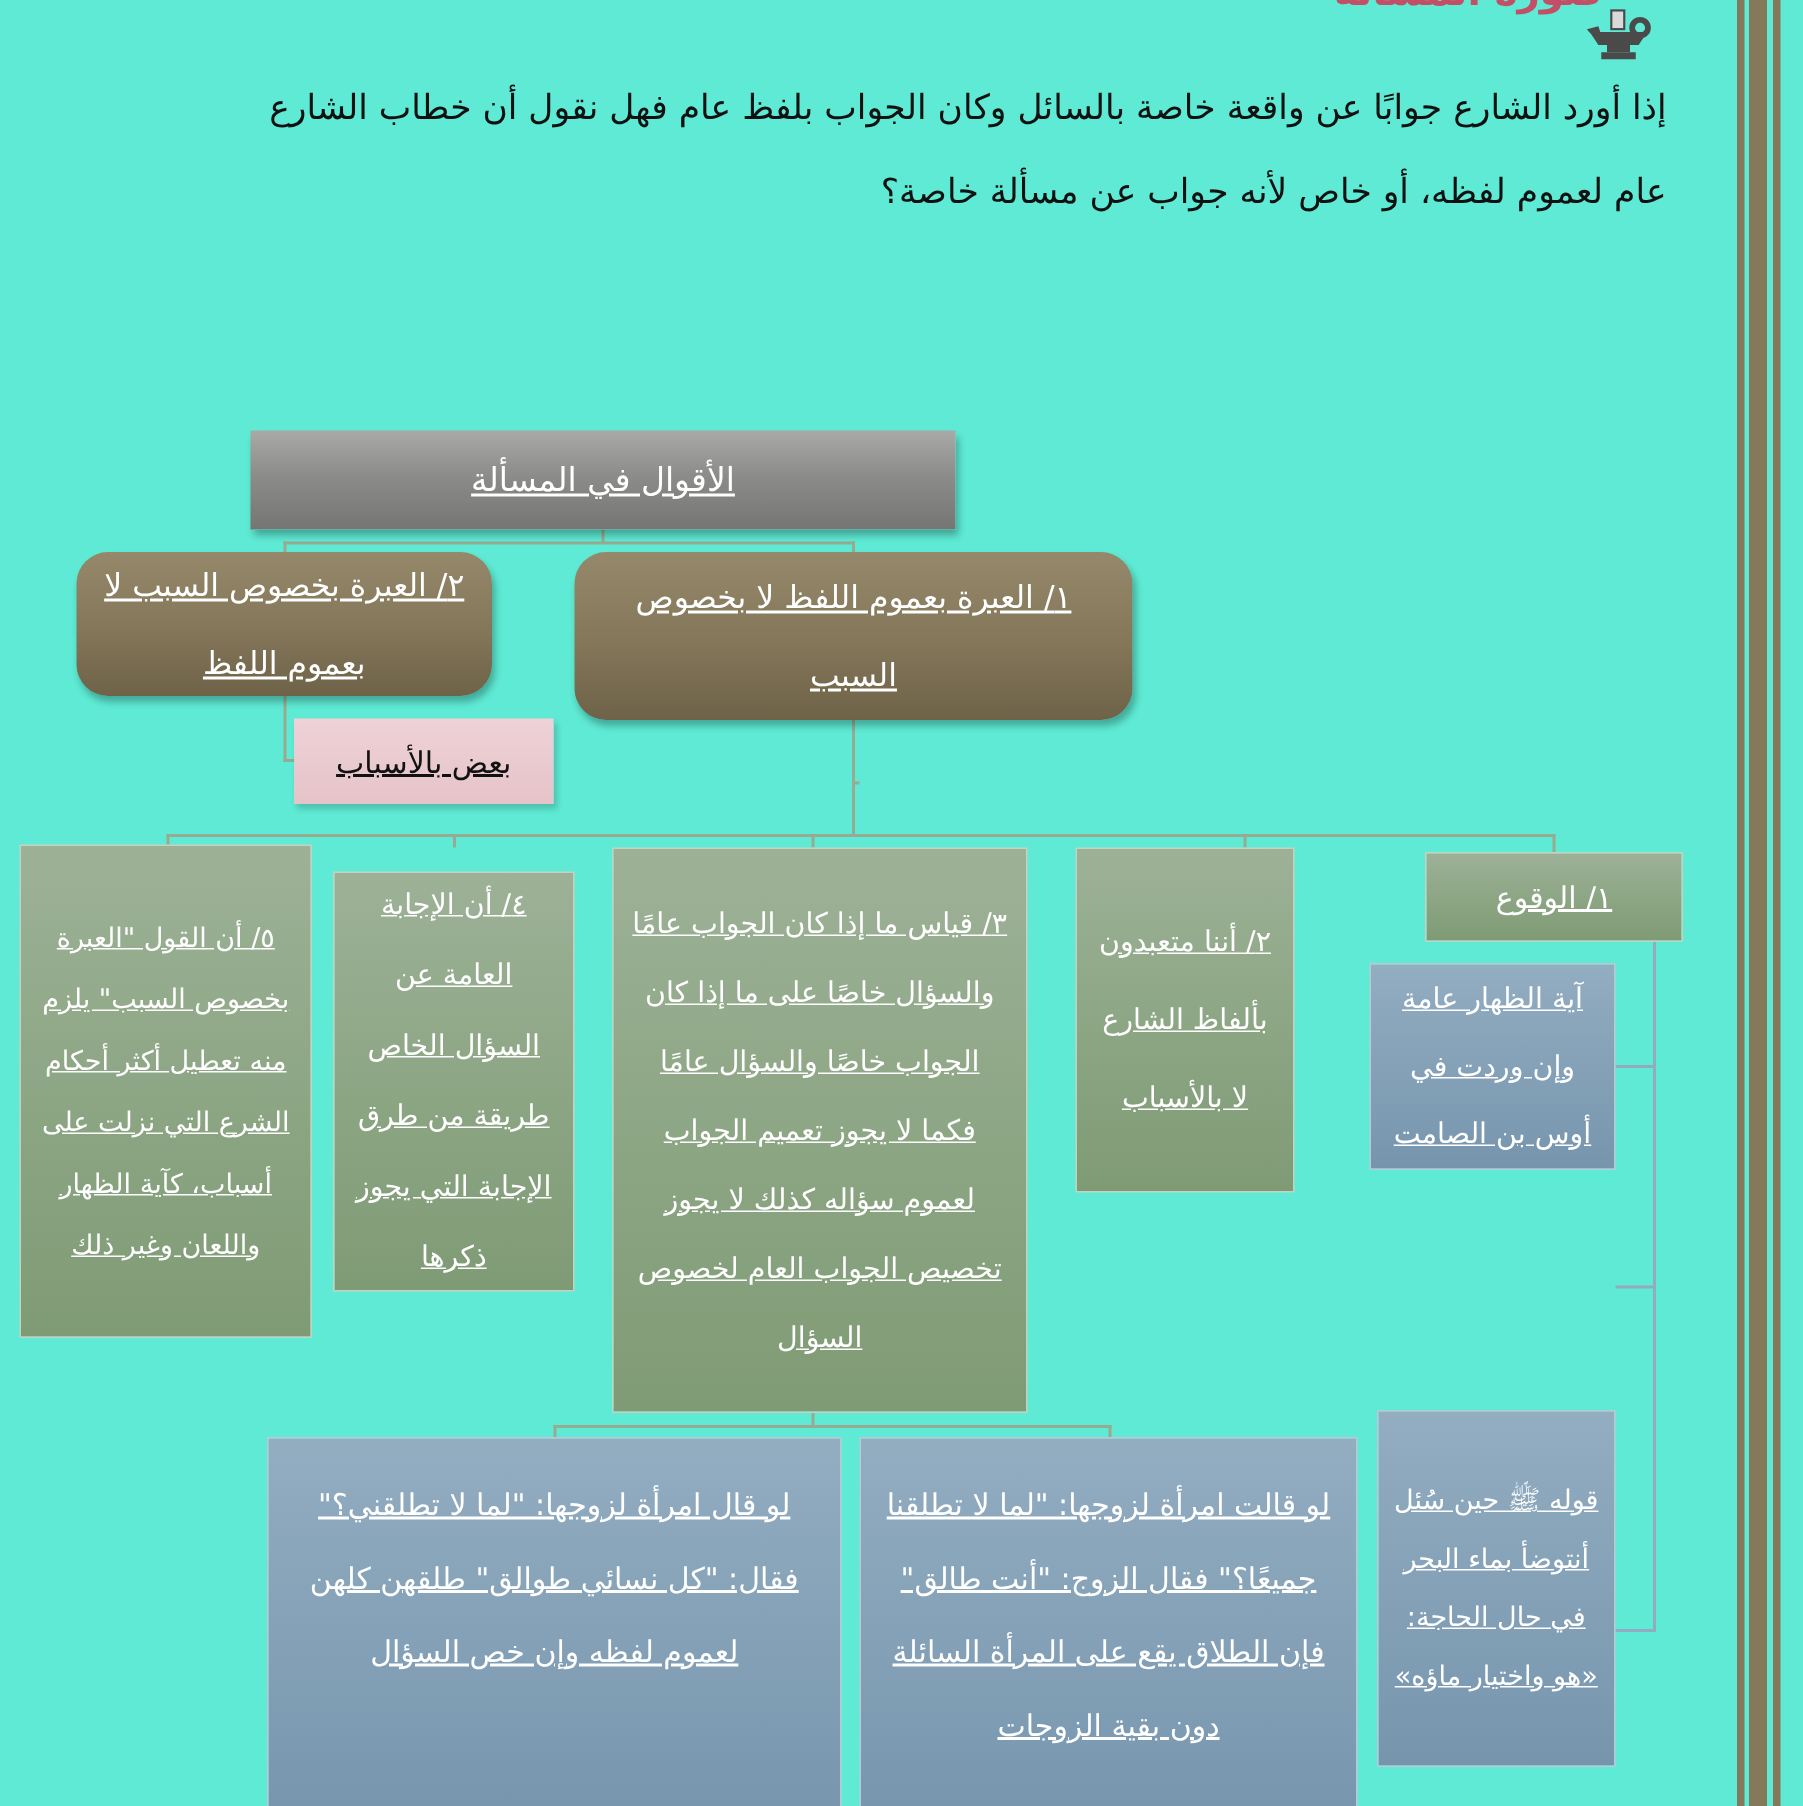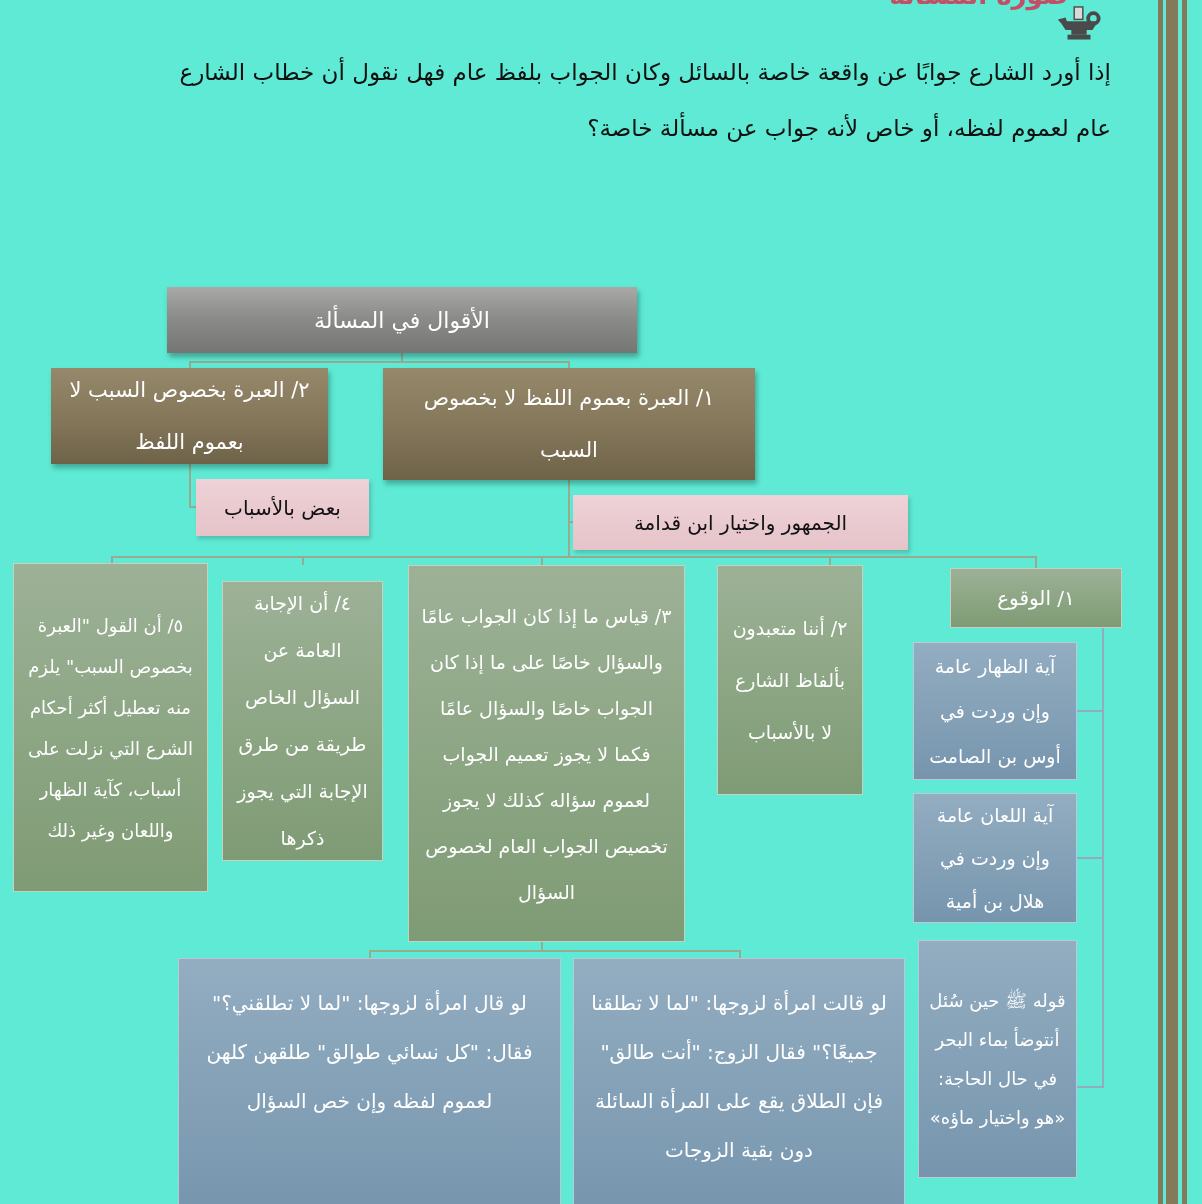--- a/index.html
+++ b/index.html
@@ -16,28 +16,28 @@
   .section-title{position:absolute;top:-20px;left:948px;width:120px;color:#c24f66;
     font-size:26px;font-weight:bold;text-align:center;white-space:nowrap;}
 
   .lamp{position:absolute;left:1056px;top:4px;width:46px;height:50px;}
 
   .question{position:absolute;top:44px;left:95px;width:1016px;color:#111111;
     font-size:23px;line-height:56px;text-align:right;direction:rtl;}
 
   .node{position:absolute;box-sizing:border-box;display:flex;flex-direction:column;
     justify-content:center;text-align:center;direction:rtl;
-    color:#ffffff;padding:6px 10px;}
+    color:#ffffff;padding:6px 10px;text-decoration:underline;}
   .node.toptext{justify-content:flex-start;}
 
   .gray{background:linear-gradient(180deg,#a9a9a7 0%,#8c8c8a 45%,#757573 100%);
     box-shadow:2px 4px 5px rgba(0,0,0,0.3);font-size:22px;}
   .brown{background:linear-gradient(180deg,#95886b 0%,#837659 55%,#6f male 100%);
     background:linear-gradient(180deg,#95886b 0%,#837659 55%,#6e6248 100%);
-    box-shadow:2px 4px 5px rgba(0,0,0,0.28);font-size:21px;line-height:52px;}
+    box-shadow:2px 4px 5px rgba(0,0,0,0.28);font-size:21px;line-height:52px;border-radius:21px;}
   .pink{background:linear-gradient(180deg,#eed2d7 0%,#e5c3c9 100%);color:#111111;
     box-shadow:2px 3px 4px rgba(0,0,0,0.18);font-size:20px;}
   .green{background:linear-gradient(180deg,#9db197 0%,#8aa481 60%,#7f9b75 100%);
     border:1px solid #c6d2c0;font-size:19px;}
   .blue{background:linear-gradient(180deg,#93adc1 0%,#83a0b6 55%,#7695ad 100%);
     border:1px solid #b9c9d6;font-size:19px;}
 
   .cline{position:absolute;background:#96ab90;}
   .bline{position:absolute;background:#93abc0;}
 
@@ -102,23 +102,20 @@
   </div>
 
   <div class="node brown" style="left:51px;top:368px;width:277px;height:96px;">
     <span>٢/ العبرة بخصوص السبب لا بعموم اللفظ</span>
   </div>
 
   <div class="node pink" style="left:196px;top:479px;width:173px;height:57px;">
     <span>بعض بالأسباب</span>
   </div>
 
-  <div class="node pink" style="left:573px;top:495px;width:335px;height:55px;">
-    <span>الجمهور واختيار ابن قدامة</span>
-  </div>
 
   <div class="node green" style="left:950px;top:568px;width:172px;height:60px;font-size:20px;">
     <span>١/ الوقوع</span>
   </div>
 
   <div class="node green" style="left:717px;top:565px;width:146px;height:230px;line-height:52px;">
     <span>٢/ أننا متعبدون بألفاظ الشارع لا بالأسباب</span>
   </div>
 
   <div class="node green" style="left:408px;top:565px;width:277px;height:377px;line-height:46px;">
@@ -130,23 +127,20 @@
   </div>
 
   <div class="node green" style="left:13px;top:563px;width:195px;height:329px;line-height:41px;font-size:18px;">
     <span>٥/ أن القول "العبرة بخصوص السبب" يلزم منه تعطيل أكثر أحكام الشرع التي نزلت على أسباب، كآية الظهار واللعان وغير ذلك</span>
   </div>
 
   <div class="node blue" style="left:913px;top:642px;width:164px;height:138px;line-height:45px;">
     <span>آية الظهار عامة وإن وردت في أوس بن الصامت</span>
   </div>
 
-  <div class="node blue" style="left:913px;top:793px;width:164px;height:130px;line-height:43px;">
-    <span>آية اللعان عامة وإن وردت في هلال بن أمية</span>
-  </div>
 
   <div class="node blue" style="left:918px;top:940px;width:159px;height:238px;line-height:39px;font-size:18px;">
     <span>قوله ﷺ حين سُئل أنتوضأ بماء البحر في حال الحاجة: «هو واختيار ماؤه»</span>
   </div>
 
   <div class="node blue toptext" style="left:573px;top:958px;width:332px;height:260px;line-height:49px;font-size:20px;padding-top:20px;">
     <span class="qbody">لو قالت امرأة لزوجها: "لما لا تطلقنا جميعًا؟" فقال الزوج: "أنت طالق" فإن الطلاق يقع على المرأة السائلة دون بقية الزوجات</span>
   </div>
 
   <div class="node blue toptext" style="left:178px;top:958px;width:383px;height:260px;line-height:49px;font-size:20px;padding-top:20px;">

